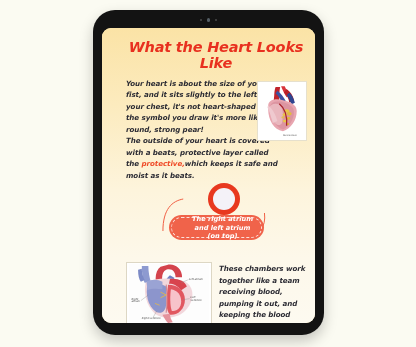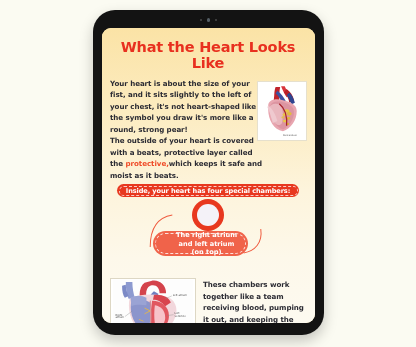--- a/index.html
+++ b/index.html
@@ -56,21 +56,22 @@
     background: #fae8b4;
     border-radius: 9px;
     overflow: hidden;
   }
 
   
   .page {
     position: absolute;
     inset: 0;
     background: linear-gradient(180deg,#fbe3a6 0%, #fcebbe 26%, #fdf4dc 55%, #fdf8ea 78%, #fdfaf0 100%);
-    padding: 7px 9px 0 8px;
+    padding: 7px 9px 0 24px;
+    font-style: italic;
   }
 
   
   .title {
     color: #e8301f;
     font-family: "DejaVu Sans", sans-serif;
     font-weight: bold;
     font-size: 14.5px;
     text-align: center;
     letter-spacing: -0.2px;
@@ -290,23 +291,20 @@
             <ellipse cx="26" cy="37" rx="1.6" ry="1.2" fill="#e3c04a"></ellipse>
 
             <path d="M22 22 C27 26 31 34 30 46" stroke="#a8242c" stroke-width="1.4" fill="none"></path>
 
             <path d="M10 24 C14 27 18 33 20 41 L15 43 C13 36 11 29 9 26 Z" fill="#f0cdd3" opacity="0.8"></path>
             <text x="26" y="57.5" font-family="DejaVu Sans, sans-serif" font-size="2.6" fill="#555">Pericardium</text>
           </svg>
         </div>
       </div>
 
-      <div class="banner">
-        <span>Inside, your heart has four special chambers:</span>
-      </div>
 
       <div class="chambers">
         <svg class="connectors" viewBox="0 0 195 78" preserveAspectRatio="none">
           <path d="M40 48 C40 26 50 18 62 16" stroke="#ef5b3f" stroke-width="1" fill="none"></path>
           <path d="M150 30 C152 44 144 52 133 54" stroke="#ef5b3f" stroke-width="1" fill="none"></path>
         </svg>
 
         <div class="pill pill-atrium">
           <div class="knob">
               <i></i>

